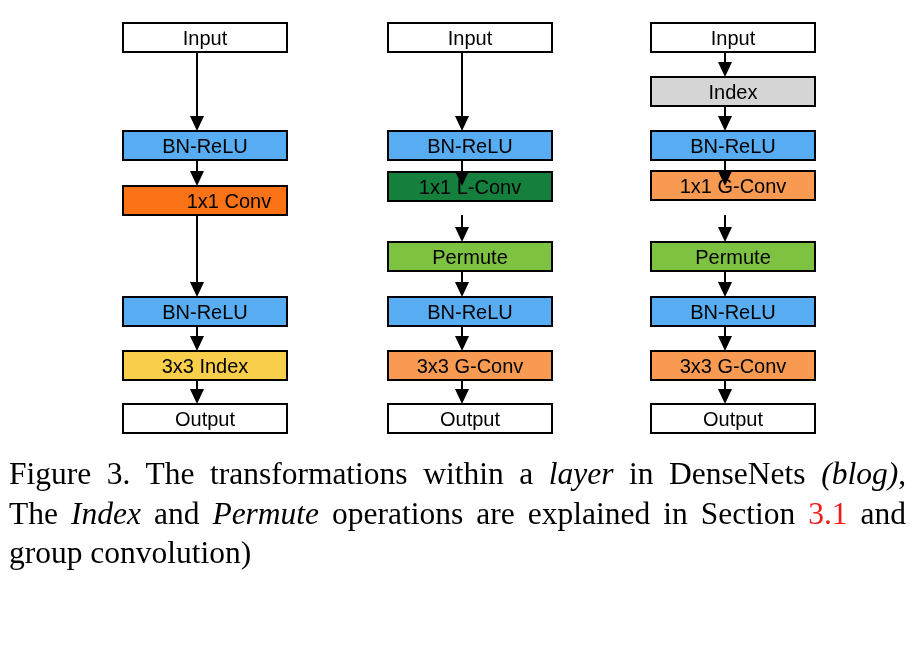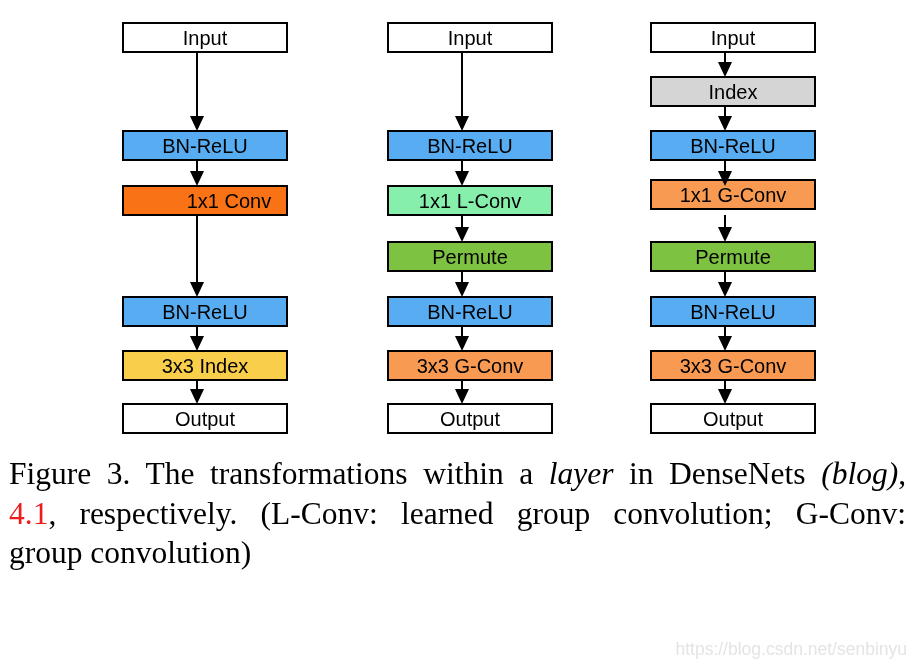--- a/index.html
+++ b/index.html
@@ -44,21 +44,21 @@
       <div class="node" style="left: 122px; top: 350px; background: rgb(249, 206, 75);">3x3 Index</div>
       <div class="arrow" style="left: 195.8px; top: 326px; height: 19px;"></div>
       <div class="arrowhead" style="left: 190px; top: 336px;"></div>
       <div class="node" style="left: 122px; top: 403px; background: rgb(255, 255, 255);">Output</div>
       <div class="arrow" style="left: 195.8px; top: 380px; height: 18px;"></div>
       <div class="arrowhead" style="left: 190px; top: 389px;"></div>
       <div class="node" style="left: 387px; top: 22px; background: rgb(255, 255, 255);">Input</div>
       <div class="node" style="left: 387px; top: 130px; background: rgb(88, 173, 242);">BN-ReLU</div>
       <div class="arrow" style="left: 460.8px; top: 52px; height: 73px;"></div>
       <div class="arrowhead" style="left: 455px; top: 116px;"></div>
-      <div class="node" style="left: 387px; top: 185px; background: #86efac;">1x1 L-Conv</div>
+      <div class="node" style="left: 387px; top: 171px; background: #15803d;">1x1 L-Conv</div>
       <div class="arrow" style="left: 460.8px; top: 160px; height: 20px;"></div>
       <div class="arrowhead" style="left: 455px; top: 171px;"></div>
       <div class="node" style="left: 387px; top: 241px; background: rgb(125, 194, 65);">Permute</div>
       <div class="arrow" style="left: 460.8px; top: 215px; height: 21px;"></div>
       <div class="arrowhead" style="left: 455px; top: 227px;"></div>
       <div class="node" style="left: 387px; top: 296px; background: rgb(88, 173, 242);">BN-ReLU</div>
       <div class="arrow" style="left: 460.8px; top: 271px; height: 20px;"></div>
       <div class="arrowhead" style="left: 455px; top: 282px;"></div>
       <div class="node" style="left: 387px; top: 350px; background: rgb(248, 154, 82);">3x3 G-Conv</div>
       <div class="arrow" style="left: 460.8px; top: 326px; height: 19px;"></div>
@@ -66,38 +66,37 @@
       <div class="node" style="left: 387px; top: 403px; background: rgb(255, 255, 255);">Output</div>
       <div class="arrow" style="left: 460.8px; top: 380px; height: 18px;"></div>
       <div class="arrowhead" style="left: 455px; top: 389px;"></div>
       <div class="node" style="left: 650px; top: 22px; background: rgb(255, 255, 255);">Input</div>
       <div class="node" style="left: 650px; top: 76px; background: rgb(213, 213, 213);">Index</div>
       <div class="arrow" style="left: 723.8px; top: 52px; height: 19px;"></div>
       <div class="arrowhead" style="left: 718px; top: 62px;"></div>
       <div class="node" style="left: 650px; top: 130px; background: rgb(88, 173, 242);">BN-ReLU</div>
       <div class="arrow" style="left: 723.8px; top: 106px; height: 19px;"></div>
       <div class="arrowhead" style="left: 718px; top: 116px;"></div>
-      <div class="node" style="left: 650px; top: 179px; background: rgb(248, 154, 82);">1x1 G-Conv</div>
+      <div class="node" style="left: 650px; top: 170px; background: rgb(248, 154, 82);">1x1 G-Conv</div>
       <div class="arrow" style="left: 723.8px; top: 160px; height: 20px;"></div>
       <div class="arrowhead" style="left: 718px; top: 171px;"></div>
       <div class="node" style="left: 650px; top: 241px; background: rgb(125, 194, 65);">Permute</div>
       <div class="arrow" style="left: 723.8px; top: 215px; height: 21px;"></div>
       <div class="arrowhead" style="left: 718px; top: 227px;"></div>
       <div class="node" style="left: 650px; top: 296px; background: rgb(88, 173, 242);">BN-ReLU</div>
       <div class="arrow" style="left: 723.8px; top: 271px; height: 20px;"></div>
       <div class="arrowhead" style="left: 718px; top: 282px;"></div>
       <div class="node" style="left: 650px; top: 350px; background: rgb(248, 154, 82);">3x3 G-Conv</div>
       <div class="arrow" style="left: 723.8px; top: 326px; height: 19px;"></div>
       <div class="arrowhead" style="left: 718px; top: 336px;"></div>
       <div class="node" style="left: 650px; top: 403px; background: rgb(255, 255, 255);">Output</div>
       <div class="arrow" style="left: 723.8px; top: 380px; height: 18px;"></div>
       <div class="arrowhead" style="left: 718px; top: 389px;"></div>
     </div>
 
   <div class="caption">
     <div class="cap-line"><span>Figure 3. The transformations within a </span><span class="it">layer</span><span> in DenseNets </span><span class="it">(blog)</span><span>,</span></div>
-    <div class="cap-line"><span class="ref">4.1</span><span>, respectively.  (L-Conv:  learned group convolution; G-Conv:</span></div>
+    <div class="cap-line"><span>The </span><span class="it">Index</span><span> and </span><span class="it">Permute</span><span> operations are explained in Section </span><span class="ref">3.1</span><span> and</span></div>
     <div class="cap-line last"><span>group convolution)</span></div>
   </div>
 
-  <div class="watermark">https://blog.csdn.net/senbinyu</div>
 
 </div>
 
 </body></html>

